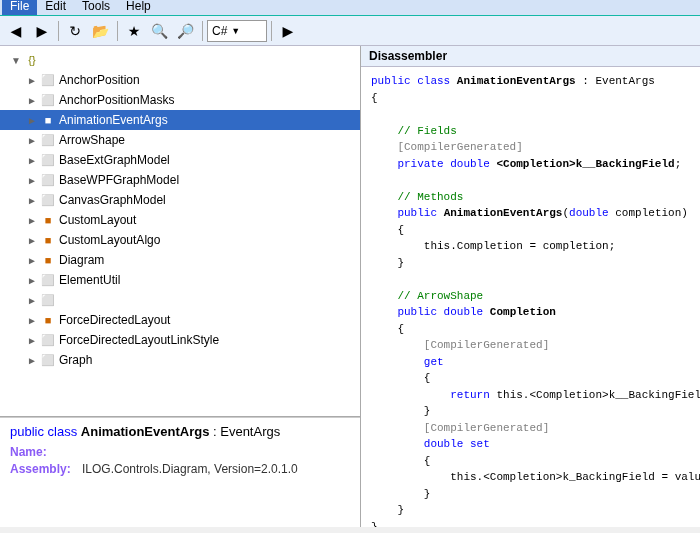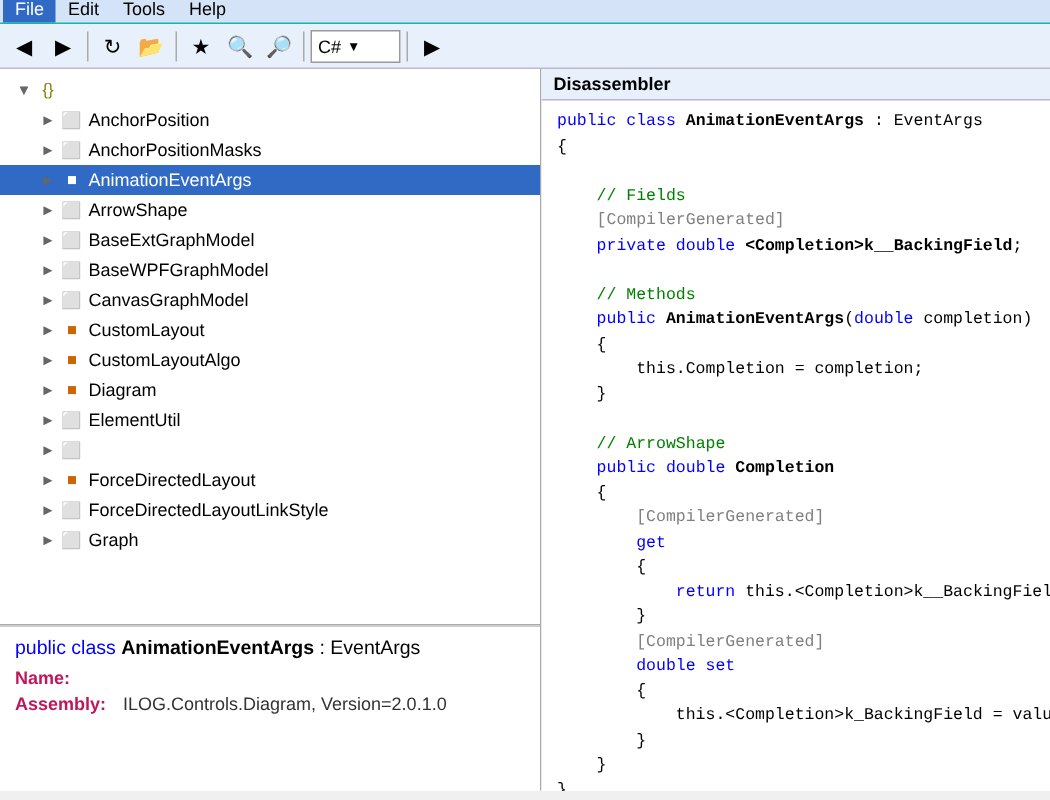--- a/index.html
+++ b/index.html
@@ -163,21 +163,21 @@
     .bottom-title strong {
       font-weight: bold;
     }
     .bottom-row {
       display: flex;
       margin-bottom: 3px;
     }
     .bottom-label {
       font-weight: bold;
       width: 72px;
-      color: #be185d;
+      color: #8b5cf6;
     }
     .bottom-value {
       color: #333;
     }
 
     
     .right-panel {
       flex: 1;
       display: flex;
       flex-direction: column;

